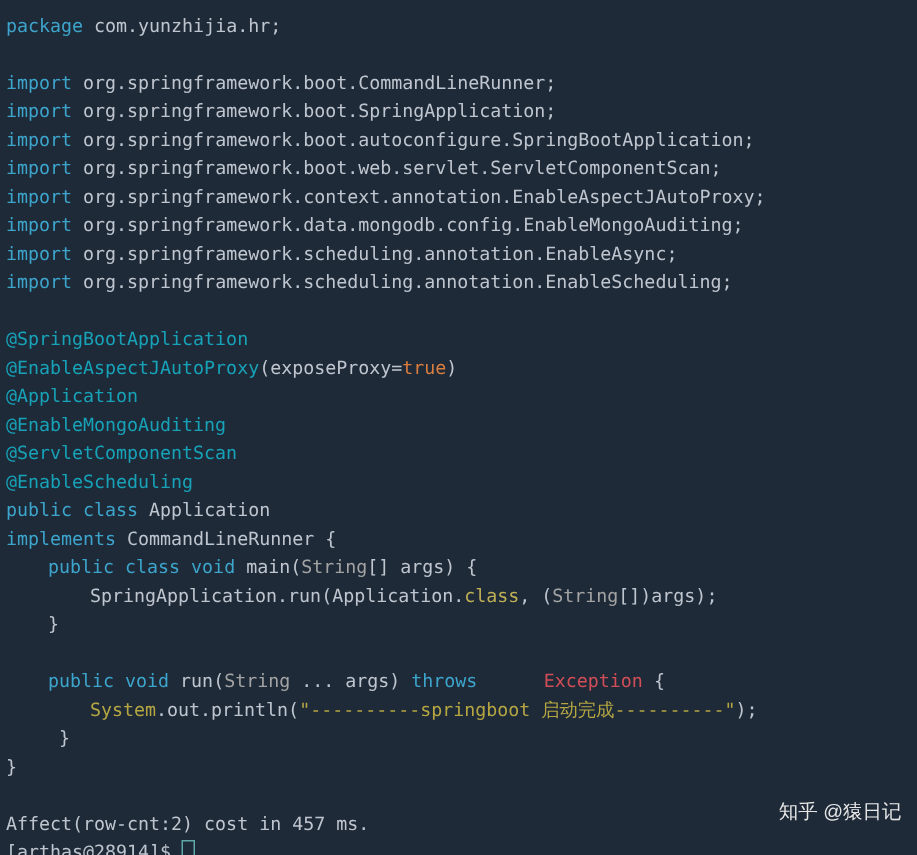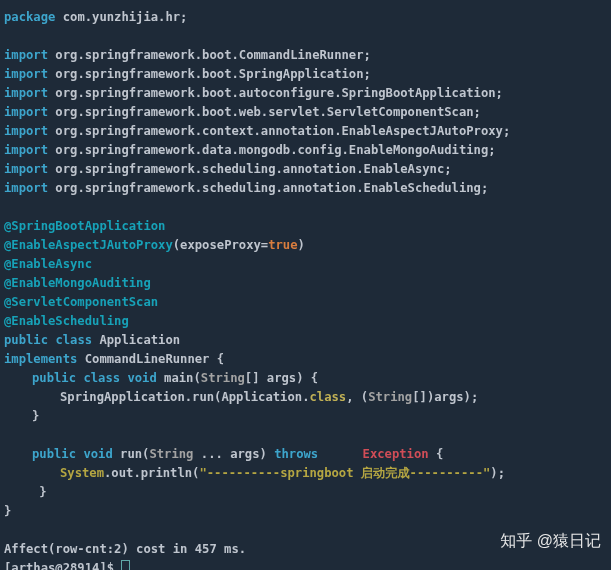--- a/index.html
+++ b/index.html
@@ -19,30 +19,30 @@
   .kw-package, .kw-import { color: #3da5cc; }
   .kw-annotation { color: #17a2b8; }
   .kw-public, .kw-class, .kw-static, .kw-void, .kw-implements, .kw-throws { color: #3da5cc; }
   .kw-type { color: #a3a3a3; }
   .kw-classkw { color: #c0b055; }
   .kw-exception { color: #d14d57; margin-left: 37px; }
   .kw-true { color: #d97d3e; }
   .kw-string { color: #b5a642; }
   .kw-var { color: #b5a642; }
   .plain { color: #bfc5ce; }
-  .line { white-space: pre; font-weight: bold; }
+  .line { white-space: pre; }
   .indent1 { padding-left: 28px; }
   .indent2 { padding-left: 56px; }
   .blank { height: 19px; }
   .watermark {
     position: absolute;
     right: 10px;
     bottom: 20px;
     color: #e6e6e6;
-    font-size: 16px;
+    font-size: 13px;
     font-family: sans-serif;
   }
   .cursor {
     display:inline-block;
     width:7px; height:14px;
     border:1px solid #5fa8a8;
     vertical-align: middle;
     margin-bottom:2px;
   }
 </style>
@@ -58,21 +58,21 @@
 <div class="line"><span class="kw-import">import</span><span class="plain"> org.springframework.boot.web.servlet.ServletComponentScan;</span></div>
 <div class="line"><span class="kw-import">import</span><span class="plain"> org.springframework.context.annotation.EnableAspectJAutoProxy;</span></div>
 <div class="line"><span class="kw-import">import</span><span class="plain"> org.springframework.data.mongodb.config.EnableMongoAuditing;</span></div>
 <div class="line"><span class="kw-import">import</span><span class="plain"> org.springframework.scheduling.annotation.EnableAsync;</span></div>
 <div class="line"><span class="kw-import">import</span><span class="plain"> org.springframework.scheduling.annotation.EnableScheduling;</span></div>
 
 <div class="blank"></div>
 
 <div class="line"><span class="kw-annotation">@SpringBootApplication</span></div>
 <div class="line"><span class="kw-annotation">@EnableAspectJAutoProxy</span><span class="plain">(exposeProxy=</span><span class="kw-true">true</span><span class="plain">)</span></div>
-<div class="line"><span class="kw-annotation">@EnableAsync</span></div>
+<div class="line"><span class="kw-annotation">@Application</span></div>
 <div class="line"><span class="kw-annotation">@EnableMongoAuditing</span></div>
 <div class="line"><span class="kw-annotation">@ServletComponentScan</span></div>
 <div class="line"><span class="kw-annotation">@EnableScheduling</span></div>
 
 <div class="line"><span class="kw-public">public</span><span> </span><span class="kw-class">class</span><span class="plain"> Application</span></div>
 <div class="line"><span class="kw-implements">implements</span><span class="plain"> CommandLineRunner {</span></div>
 
 <div class="line indent1"><span class="kw-public">public</span><span> </span><span class="kw-static">class</span><span> </span><span class="kw-void">void</span><span class="plain"> main(</span><span class="kw-type">String</span><span class="plain">[] args) {</span></div>
 <div class="line indent2"><span class="plain">SpringApplication.run(Application.</span><span class="kw-classkw">class</span><span class="plain">, (</span><span class="kw-type">String</span><span class="plain">[])args);</span></div>
 <div class="line indent1"><span class="plain">}</span></div>

